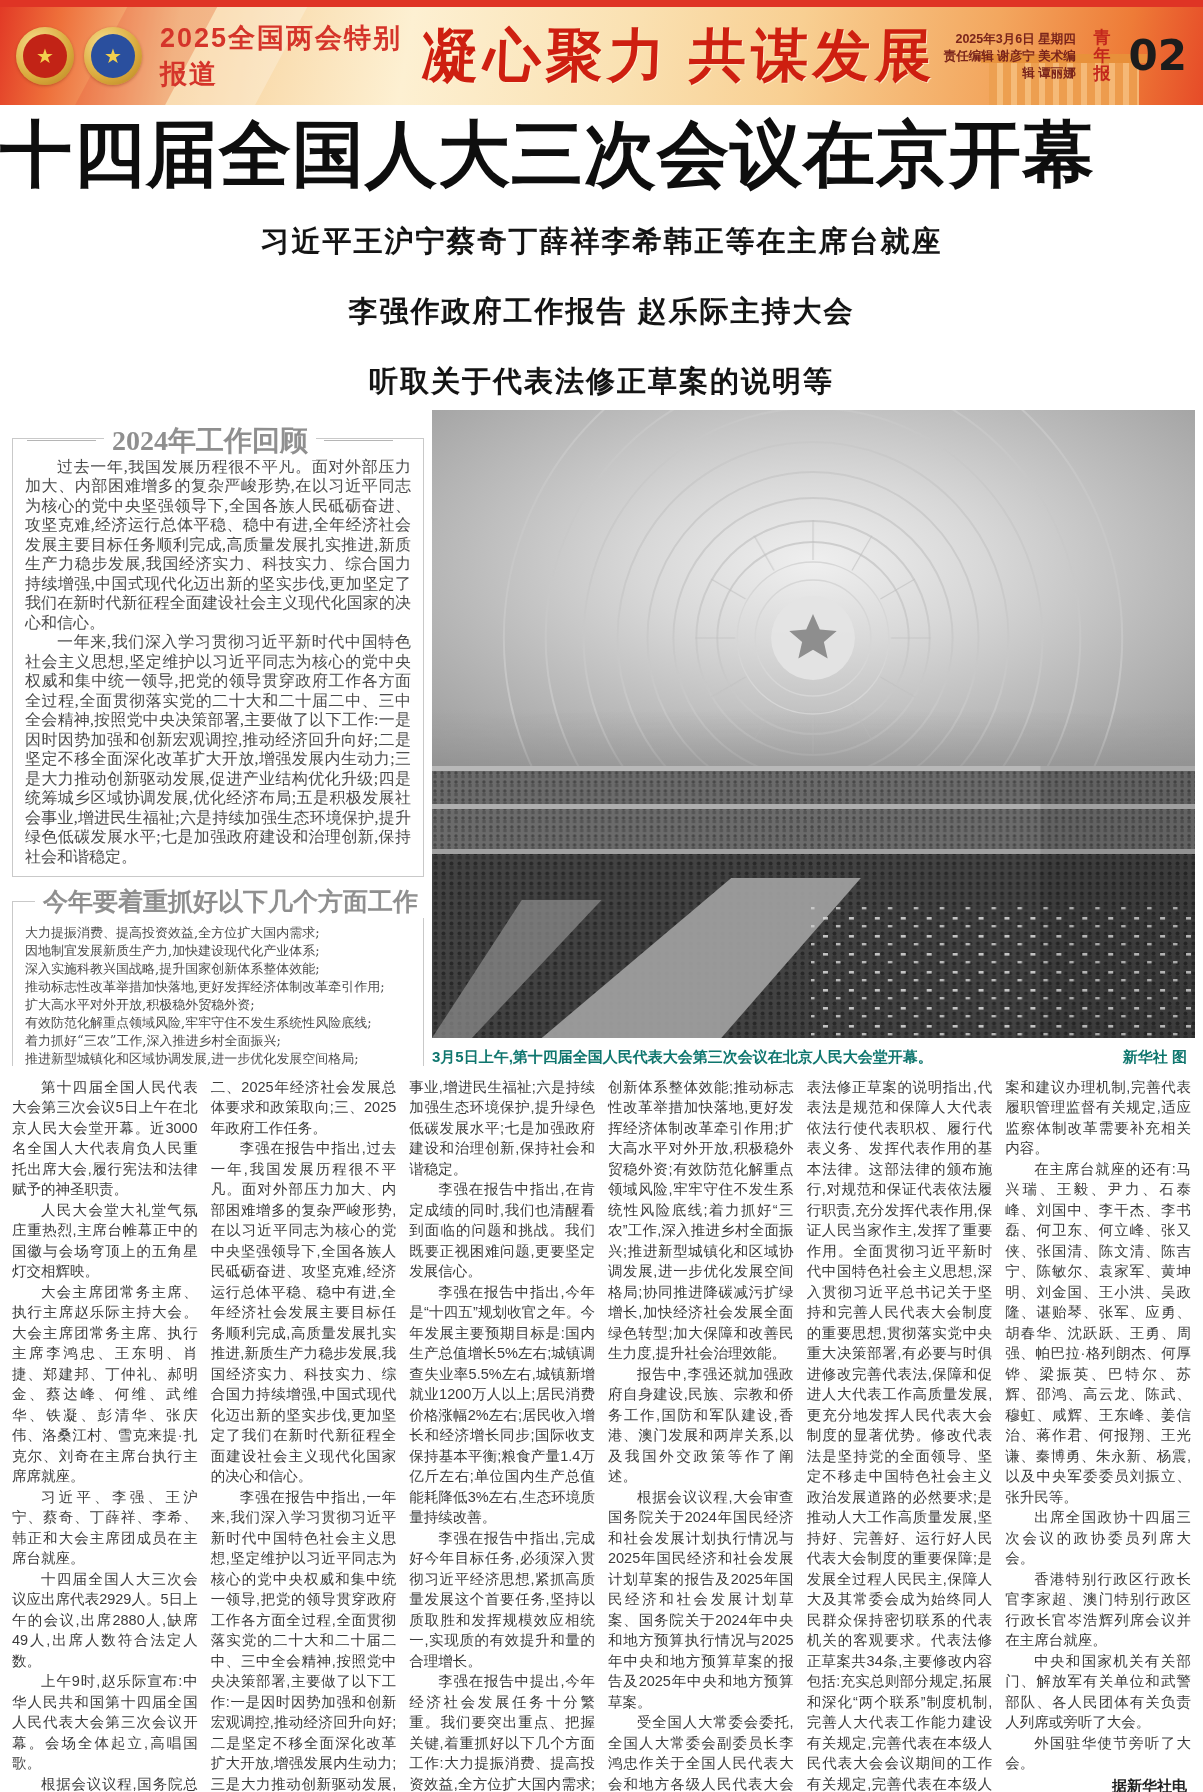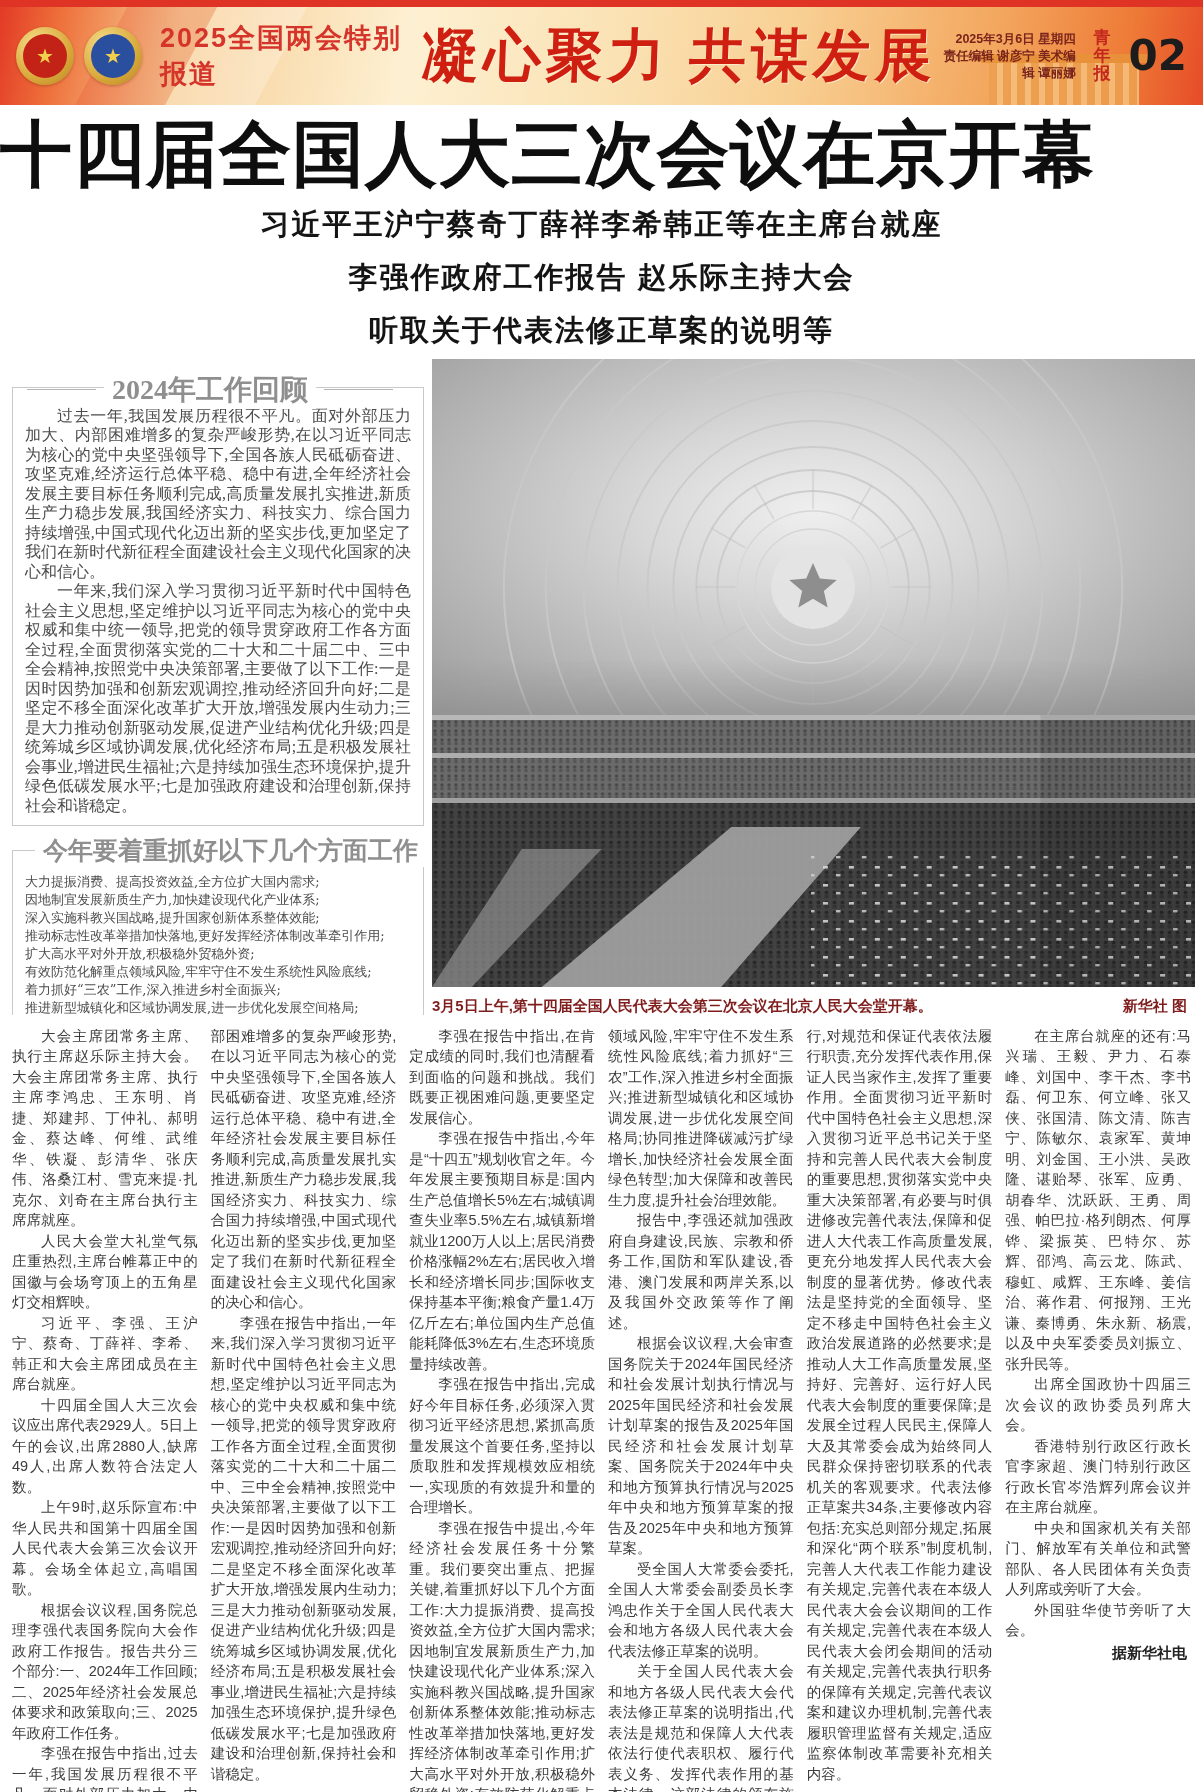--- a/index.html
+++ b/index.html
@@ -34,40 +34,40 @@
   .banner-right { margin-left:auto; display:flex; align-items:center; gap:10px; z-index:2; }
   .date-block { text-align:right; color:#7a241b; font-size:12.5px; font-weight:bold; line-height:17px; }
   .masthead { width:44px; font-family:"Liberation Serif", serif; font-weight:bold; color:#c3261c; font-size:17px; line-height:18px; text-align:center; }
   .page-num { font-family:"DejaVu Sans", sans-serif; font-size:42px; font-weight:bold; color:#1c1c1c; line-height:1; }
   
   .headline-block { padding-top:12px; }
   .headline-main {
     text-align:left; font-size:72px; font-weight:900; color:#0e0e0e; letter-spacing:1px;
     line-height:1.04; font-family:"DejaVu Sans", sans-serif; white-space:nowrap;
   }
-  .headline-sub { text-align:center; font-size:29px; font-weight:800; color:#141414; letter-spacing:2px; margin-top:13px; }
+  .headline-sub { text-align:center; font-size:29px; font-weight:800; color:#141414; letter-spacing:2px; margin-top:30px; }
   
   .middle { display:flex; height:664px; padding:0 8px; overflow:hidden; }
   .boxes-col { width:424px; flex:0 0 auto; padding:36px 8px 0 4px; }
   .box { border:1px solid #c9c9c9; position:relative; padding:18px 12px 10px; background:#fff; }
   .box + .box { margin-top:24px; }
   .box-title-row { position:absolute; top:-17px; left:0; right:16px; display:flex; align-items:center; gap:8px; padding:0 14px; }
   .hline { flex:1; height:1px; background:#b5b5b5; }
   .box-title { background:#fff; padding:0 8px; color:#8f8f8f; font-weight:bold; font-family:"Liberation Serif", serif; white-space:nowrap; }
   .box1 .box-title { font-size:28px; }
   .box2 .box-title { font-size:25px; }
   .box-body { font-family:Liberation Serif, serif; color:#4c4c4c; font-size:16px; line-height:19.5px; text-align:justify; }
   .box-body .para-kai { text-indent:2em; }
   .task-list { font-family:"DejaVu Serif", serif; color:#4c4c4c; font-size:13px; line-height:18px; margin-top:4px; }
   .task-list .task { white-space:nowrap; overflow:hidden; }
   
   .photo-col { flex:1; padding-top:8px; }
   .photo-frame { width:100%; height:628px; background:#888; }
   .photo-frame svg { display:block; width:100%; height:100%; }
-  .caption-row { display:flex; justify-content:space-between; align-items:flex-end; font-weight:bold; font-size:15px; color:#7f1d1d; margin-top:10px; padding-right:8px; }
+  .caption-row { display:flex; justify-content:space-between; align-items:flex-end; font-weight:bold; font-size:15px; color:#0f766e; margin-top:10px; padding-right:8px; }
   
   .cols {
     margin:11px 12px 0; height:780px;
     column-count:6; column-gap:13px; column-fill:auto;
     font-size:14.5px; line-height:20.5px; text-align:justify; color:#3c3c3c;
   }
   .cols .para { text-indent:2em; }
   .byline { text-align:right; font-weight:bold; font-size:15px; color:#222; padding-right:4px; margin-top:2px; }
 </style>
 </head>
@@ -243,22 +243,23 @@
       </div>
       <div class="caption-row">
         <span>3月5日上午,第十四届全国人民代表大会第三次会议在北京人民大会堂开幕。</span>
         <span>新华社 图</span>
       </div>
     </div>
   </div>
 
   <div class="cols">
     <div>
+        <div class="para">第十四届全国人民代表大会第三次会议5日上午在北京人民大会堂开幕。近3000名全国人大代表肩负人民重托出席大会,履行宪法和法律赋予的神圣职责。</div>
+        <div class="para">人民大会堂大礼堂气氛庄重热烈,主席台帷幕正中的国徽与会场穹顶上的五角星灯交相辉映。</div>
         <div class="para">大会主席团常务主席、执行主席赵乐际主持大会。大会主席团常务主席、执行主席李鸿忠、王东明、肖捷、郑建邦、丁仲礼、郝明金、蔡达峰、何维、武维华、铁凝、彭清华、张庆伟、洛桑江村、雪克来提·扎克尔、刘奇在主席台执行主席席就座。</div>
-        <div class="para">人民大会堂大礼堂气氛庄重热烈,主席台帷幕正中的国徽与会场穹顶上的五角星灯交相辉映。</div>
         <div class="para">习近平、李强、王沪宁、蔡奇、丁薛祥、李希、韩正和大会主席团成员在主席台就座。</div>
         <div class="para">十四届全国人大三次会议应出席代表2929人。5日上午的会议,出席2880人,缺席49人,出席人数符合法定人数。</div>
         <div class="para">上午9时,赵乐际宣布:中华人民共和国第十四届全国人民代表大会第三次会议开幕。会场全体起立,高唱国歌。</div>
         <div class="para">根据会议议程,国务院总理李强代表国务院向大会作政府工作报告。报告共分三个部分:一、2024年工作回顾;二、2025年经济社会发展总体要求和政策取向;三、2025年政府工作任务。</div>
         <div class="para">李强在报告中指出,过去一年,我国发展历程很不平凡。面对外部压力加大、内部困难增多的复杂严峻形势,在以习近平同志为核心的党中央坚强领导下,全国各族人民砥砺奋进、攻坚克难,经济运行总体平稳、稳中有进,全年经济社会发展主要目标任务顺利完成,高质量发展扎实推进,新质生产力稳步发展,我国经济实力、科技实力、综合国力持续增强,中国式现代化迈出新的坚实步伐,更加坚定了我们在新时代新征程全面建设社会主义现代化国家的决心和信心。</div>
         <div class="para">李强在报告中指出,一年来,我们深入学习贯彻习近平新时代中国特色社会主义思想,坚定维护以习近平同志为核心的党中央权威和集中统一领导,把党的领导贯穿政府工作各方面全过程,全面贯彻落实党的二十大和二十届二中、三中全会精神,按照党中央决策部署,主要做了以下工作:一是因时因势加强和创新宏观调控,推动经济回升向好;二是坚定不移全面深化改革扩大开放,增强发展内生动力;三是大力推动创新驱动发展,促进产业结构优化升级;四是统筹城乡区域协调发展,优化经济布局;五是积极发展社会事业,增进民生福祉;六是持续加强生态环境保护,提升绿色低碳发展水平;七是加强政府建设和治理创新,保持社会和谐稳定。</div>
         <div class="para">李强在报告中指出,在肯定成绩的同时,我们也清醒看到面临的问题和挑战。我们既要正视困难问题,更要坚定发展信心。</div>
         <div class="para">李强在报告中指出,今年是“十四五”规划收官之年。今年发展主要预期目标是:国内生产总值增长5%左右;城镇调查失业率5.5%左右,城镇新增就业1200万人以上;居民消费价格涨幅2%左右;居民收入增长和经济增长同步;国际收支保持基本平衡;粮食产量1.4万亿斤左右;单位国内生产总值能耗降低3%左右,生态环境质量持续改善。</div>
         <div class="para">李强在报告中指出,完成好今年目标任务,必须深入贯彻习近平经济思想,紧抓高质量发展这个首要任务,坚持以质取胜和发挥规模效应相统一,实现质的有效提升和量的合理增长。</div>
         <div class="para">李强在报告中提出,今年经济社会发展任务十分繁重。我们要突出重点、把握关键,着重抓好以下几个方面工作:大力提振消费、提高投资效益,全方位扩大国内需求;因地制宜发展新质生产力,加快建设现代化产业体系;深入实施科教兴国战略,提升国家创新体系整体效能;推动标志性改革举措加快落地,更好发挥经济体制改革牵引作用;扩大高水平对外开放,积极稳外贸稳外资;有效防范化解重点领域风险,牢牢守住不发生系统性风险底线;着力抓好“三农”工作,深入推进乡村全面振兴;推进新型城镇化和区域协调发展,进一步优化发展空间格局;协同推进降碳减污扩绿增长,加快经济社会发展全面绿色转型;加大保障和改善民生力度,提升社会治理效能。</div>

